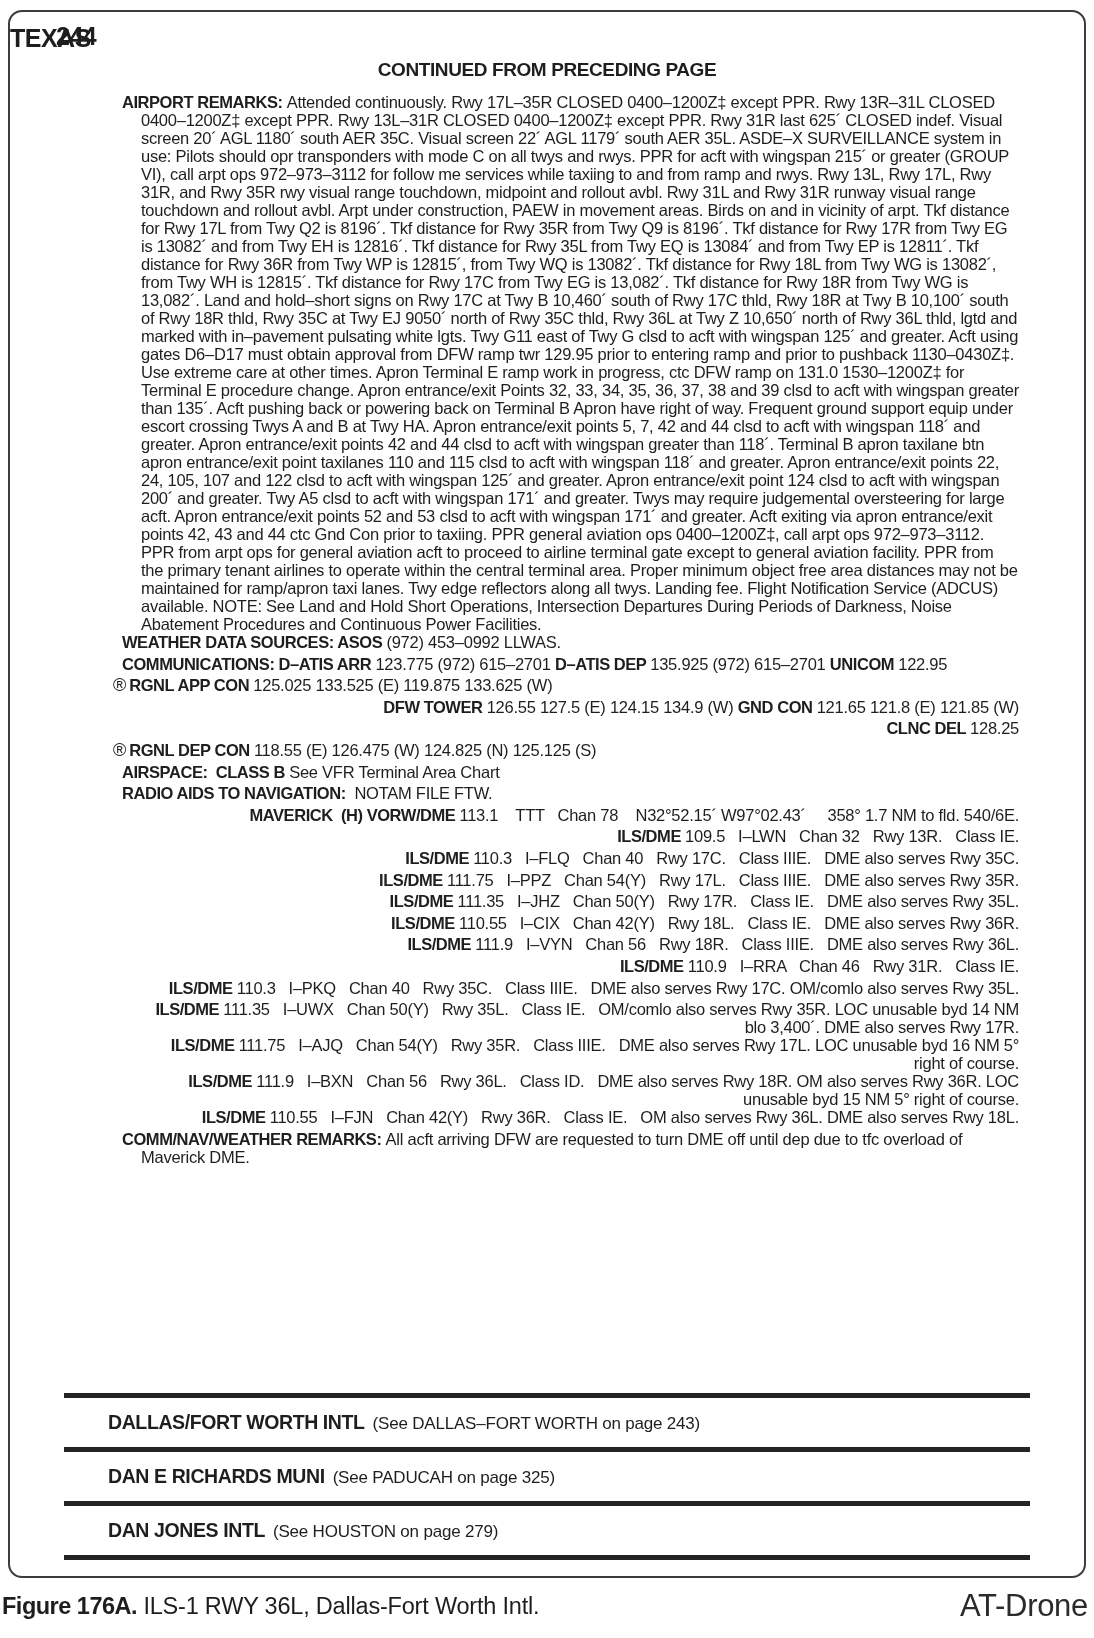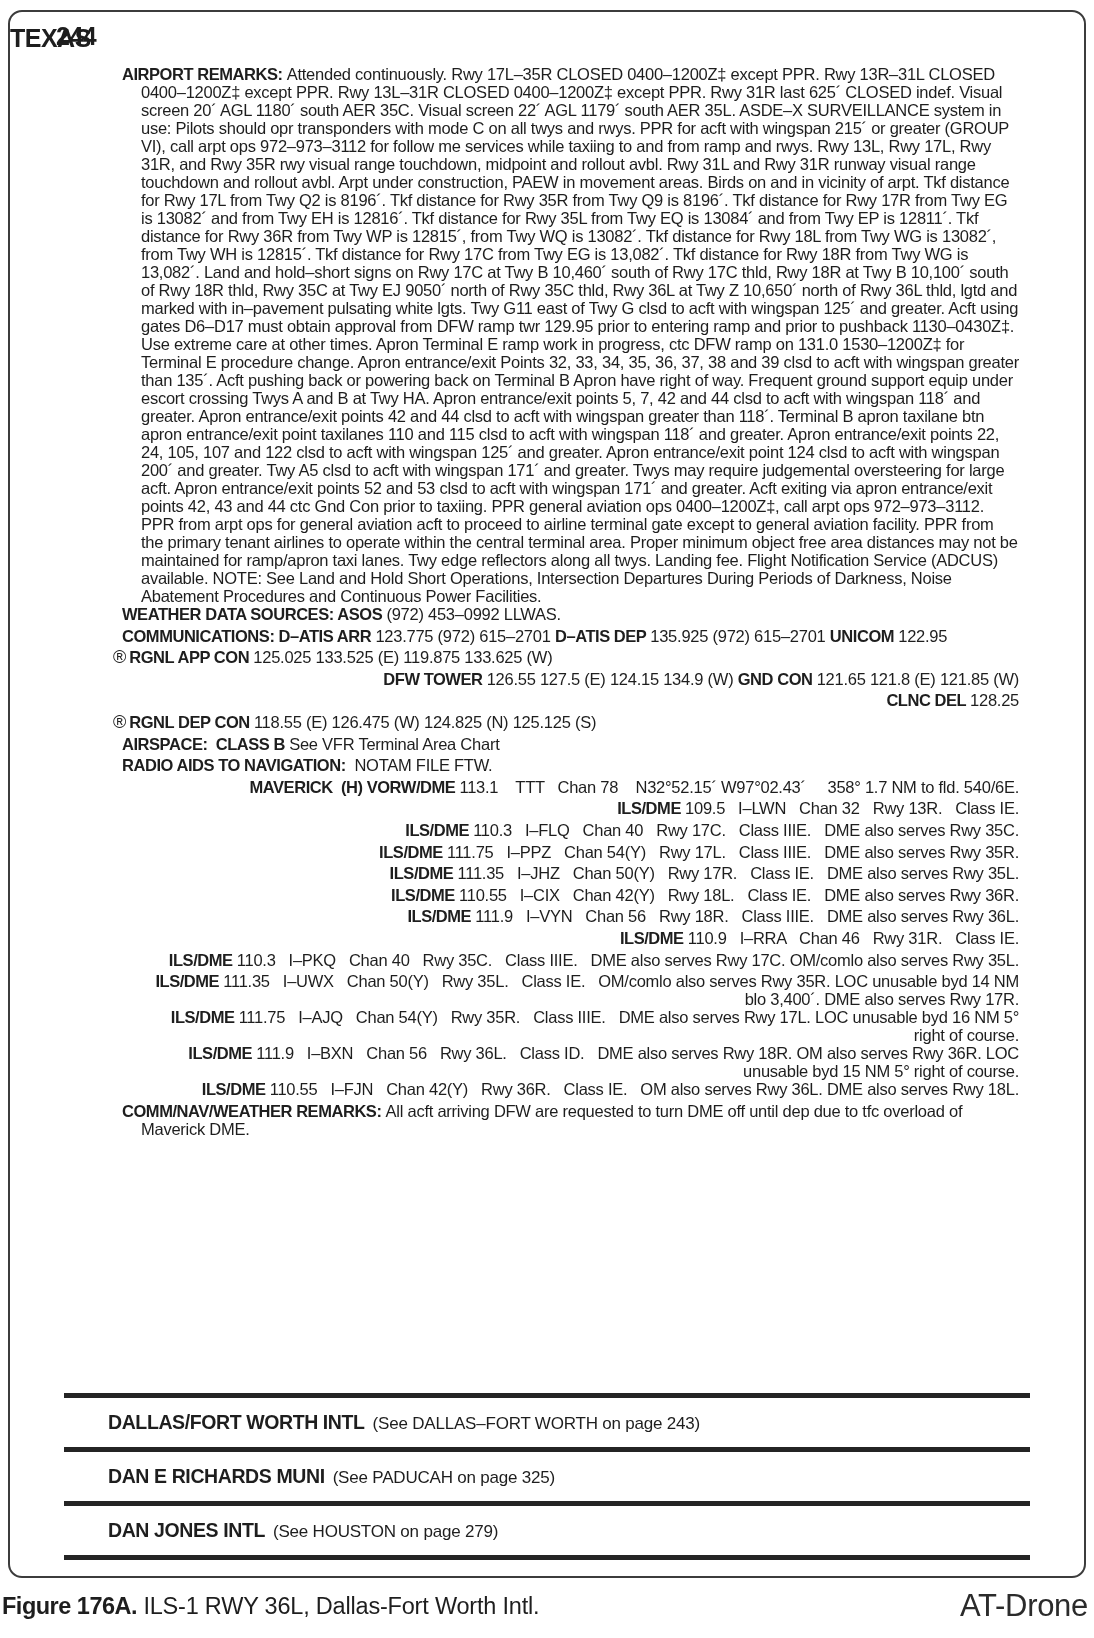--- a/index.html
+++ b/index.html
@@ -81,20 +81,21 @@
   .fig-label { font-weight: 700; letter-spacing: -0.5px; }
   .watermark { font-size: 31px; color: #2b2b2b; letter-spacing: -0.3px; }
 </style>
 </head>
 <body>
 
 <div class="page-box">
   <div class="page-header">
     <span class="page-num">244</span>
     <div class="state-title">TEXAS</div>
+    <div class="continued">CONTINUED FROM PRECEDING PAGE</div>
   </div>
 
   <div class="body-text" id="body-container"><div class="bl i0 hang"><span class="bld">AIRPORT REMARKS: </span><span>Attended continuously. Rwy 17L–35R CLOSED 0400–1200Z‡ except PPR. Rwy 13R–31L CLOSED 0400–1200Z‡ except PPR. Rwy 13L–31R CLOSED 0400–1200Z‡ except PPR. Rwy 31R last 625´ CLOSED indef. Visual screen 20´ AGL 1180´ south AER 35C. Visual screen 22´ AGL 1179´ south AER 35L. ASDE–X SURVEILLANCE system in use: Pilots should opr transponders with mode C on all twys and rwys. PPR for acft with wingspan 215´ or greater (GROUP VI), call arpt ops 972–973–3112 for follow me services while taxiing to and from ramp and rwys. Rwy 13L, Rwy 17L, Rwy 31R, and Rwy 35R rwy visual range touchdown, midpoint and rollout avbl. Rwy 31L and Rwy 31R runway visual range touchdown and rollout avbl. Arpt under construction, PAEW in movement areas. Birds on and in vicinity of arpt. Tkf distance for Rwy 17L from Twy Q2 is 8196´. Tkf distance for Rwy 35R from Twy Q9 is 8196´. Tkf distance for Rwy 17R from Twy EG is 13082´ and from Twy EH is 12816´. Tkf distance for Rwy 35L from Twy EQ is 13084´ and from Twy EP is 12811´. Tkf distance for Rwy 36R from Twy WP is 12815´, from Twy WQ is 13082´. Tkf distance for Rwy 18L from Twy WG is 13082´, from Twy WH is 12815´. Tkf distance for Rwy 17C from Twy EG is 13,082´. Tkf distance for Rwy 18R from Twy WG is 13,082´. Land and hold–short signs on Rwy 17C at Twy B 10,460´ south of Rwy 17C thld, Rwy 18R at Twy B 10,100´ south of Rwy 18R thld, Rwy 35C at Twy EJ 9050´ north of Rwy 35C thld, Rwy 36L at Twy Z 10,650´ north of Rwy 36L thld, lgtd and marked with in–pavement pulsating white lgts. Twy G11 east of Twy G clsd to acft with wingspan 125´ and greater. Acft using gates D6–D17 must obtain approval from DFW ramp twr 129.95 prior to entering ramp and prior to pushback 1130–0430Z‡. Use extreme care at other times. Apron Terminal E ramp work in progress, ctc DFW ramp on 131.0 1530–1200Z‡ for Terminal E procedure change. Apron entrance/exit Points 32, 33, 34, 35, 36, 37, 38 and 39 clsd to acft with wingspan greater than 135´. Acft pushing back or powering back on Terminal B Apron have right of way. Frequent ground support equip under escort crossing Twys A and B at Twy HA. Apron entrance/exit points 5, 7, 42 and 44 clsd to acft with wingspan 118´ and greater. Apron entrance/exit points 42 and 44 clsd to acft with wingspan greater than 118´. Terminal B apron taxilane btn apron entrance/exit point taxilanes 110 and 115 clsd to acft with wingspan 118´ and greater. Apron entrance/exit points 22, 24, 105, 107 and 122 clsd to acft with wingspan 125´ and greater. Apron entrance/exit point 124 clsd to acft with wingspan 200´ and greater. Twy A5 clsd to acft with wingspan 171´ and greater. Twys may require judgemental oversteering for large acft. Apron entrance/exit points 52 and 53 clsd to acft with wingspan 171´ and greater. Acft exiting via apron entrance/exit points 42, 43 and 44 ctc Gnd Con prior to taxiing. PPR general aviation ops 0400–1200Z‡, call arpt ops 972–973–3112. PPR from arpt ops for general aviation acft to proceed to airline terminal gate except to general aviation facility. PPR from the primary tenant airlines to operate within the central terminal area. Proper minimum object free area distances may not be maintained for ramp/apron taxi lanes. Twy edge reflectors along all twys. Landing fee. Flight Notification Service (ADCUS) available. NOTE: See Land and Hold Short Operations, Intersection Departures During Periods of Darkness, Noise Abatement Procedures and Continuous Power Facilities.</span></div><div class="bl i0"><span class="bld">WEATHER DATA SOURCES: ASOS </span><span>(972) 453–0992 LLWAS.</span></div><div class="bl i0"><span class="bld">COMMUNICATIONS: D–ATIS ARR </span><span>123.775 (972) 615–2701 </span><span class="bld">D–ATIS DEP </span><span>135.925 (972) 615–2701 </span><span class="bld">UNICOM </span><span>122.95</span></div><div class="bl i0 reg"><span class="regmark">®</span><span class="bld">RGNL APP CON </span><span>125.025 133.525 (E) 119.875 133.625 (W)</span></div><div class="bl i1"><span class="bld">DFW TOWER </span><span>126.55 127.5 (E) 124.15 134.9 (W) </span><span class="bld">GND CON </span><span>121.65 121.8 (E) 121.85 (W)</span></div><div class="bl i1"><span class="bld">CLNC DEL </span><span>128.25</span></div><div class="bl i0 reg"><span class="regmark">®</span><span class="bld">RGNL DEP CON </span><span>118.55 (E) 126.475 (W) 124.825 (N) 125.125 (S)</span></div><div class="bl i0"><span class="bld">AIRSPACE:  CLASS B </span><span>See VFR Terminal Area Chart</span></div><div class="bl i0"><span class="bld">RADIO AIDS TO NAVIGATION:</span><span>  NOTAM FILE FTW.</span></div><div class="bl i1 hang"><span class="bld">MAVERICK  (H) VORW/DME </span><span>113.1    TTT   Chan 78    N32°52.15´ W97°02.43´     358° 1.7 NM to fld. 540/6E.</span></div><div class="bl i1 hang"><span class="bld">ILS/DME </span><span>109.5   I–LWN   Chan 32   Rwy 13R.   Class IE.</span></div><div class="bl i1 hang"><span class="bld">ILS/DME </span><span>110.3   I–FLQ   Chan 40   Rwy 17C.   Class IIIE.   DME also serves Rwy 35C.</span></div><div class="bl i1 hang"><span class="bld">ILS/DME </span><span>111.75   I–PPZ   Chan 54(Y)   Rwy 17L.   Class IIIE.   DME also serves Rwy 35R.</span></div><div class="bl i1 hang"><span class="bld">ILS/DME </span><span>111.35   I–JHZ   Chan 50(Y)   Rwy 17R.   Class IE.   DME also serves Rwy 35L.</span></div><div class="bl i1 hang"><span class="bld">ILS/DME </span><span>110.55   I–CIX   Chan 42(Y)   Rwy 18L.   Class IE.   DME also serves Rwy 36R.</span></div><div class="bl i1 hang"><span class="bld">ILS/DME </span><span>111.9   I–VYN   Chan 56   Rwy 18R.   Class IIIE.   DME also serves Rwy 36L.</span></div><div class="bl i1 hang"><span class="bld">ILS/DME </span><span>110.9   I–RRA   Chan 46   Rwy 31R.   Class IE.</span></div><div class="bl i1 hang"><span class="bld">ILS/DME </span><span>110.3   I–PKQ   Chan 40   Rwy 35C.   Class IIIE.   DME also serves Rwy 17C. OM/comlo also serves Rwy 35L.</span></div><div class="bl i1 hang"><span class="bld">ILS/DME </span><span>111.35   I–UWX   Chan 50(Y)   Rwy 35L.   Class IE.   OM/comlo also serves Rwy 35R. LOC unusable byd 14 NM blo 3,400´. DME also serves Rwy 17R.</span></div><div class="bl i1 hang"><span class="bld">ILS/DME </span><span>111.75   I–AJQ   Chan 54(Y)   Rwy 35R.   Class IIIE.   DME also serves Rwy 17L. LOC unusable byd 16 NM 5° right of course.</span></div><div class="bl i1 hang"><span class="bld">ILS/DME </span><span>111.9   I–BXN   Chan 56   Rwy 36L.   Class ID.   DME also serves Rwy 18R. OM also serves Rwy 36R. LOC unusable byd 15 NM 5° right of course.</span></div><div class="bl i1 hang"><span class="bld">ILS/DME </span><span>110.55   I–FJN   Chan 42(Y)   Rwy 36R.   Class IE.   OM also serves Rwy 36L. DME also serves Rwy 18L.</span></div><div class="bl i0 hang"><span class="bld">COMM/NAV/WEATHER REMARKS: </span><span>All acft arriving DFW are requested to turn DME off until dep due to tfc overload of Maverick DME.</span></div></div>
 
   <div class="airport-list" id="airport-list">
       <div class="rule"></div>
       <div class="airport-entry"><span class="apt-name">DALLAS/FORT WORTH INTL</span><span class="apt-xref">(See DALLAS–FORT WORTH on page 243)</span></div>
       <div class="rule"></div>
       <div class="airport-entry"><span class="apt-name">DAN E RICHARDS MUNI</span><span class="apt-xref">(See PADUCAH on page 325)</span></div>
       <div class="rule"></div>

